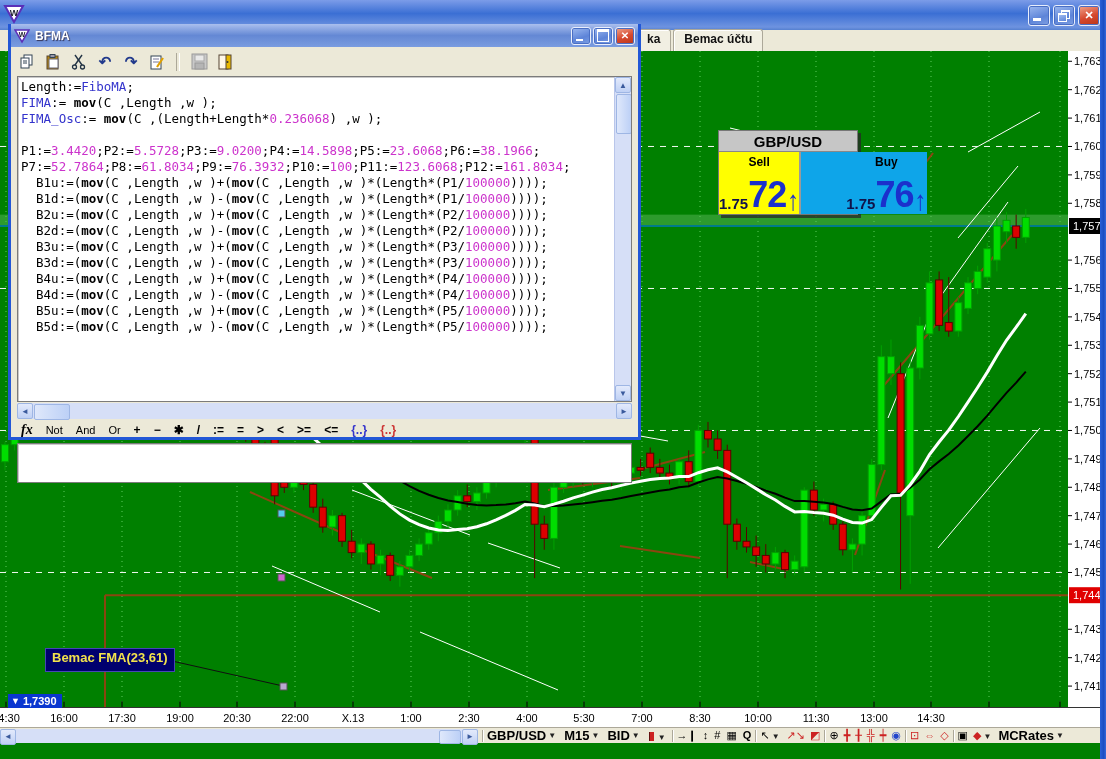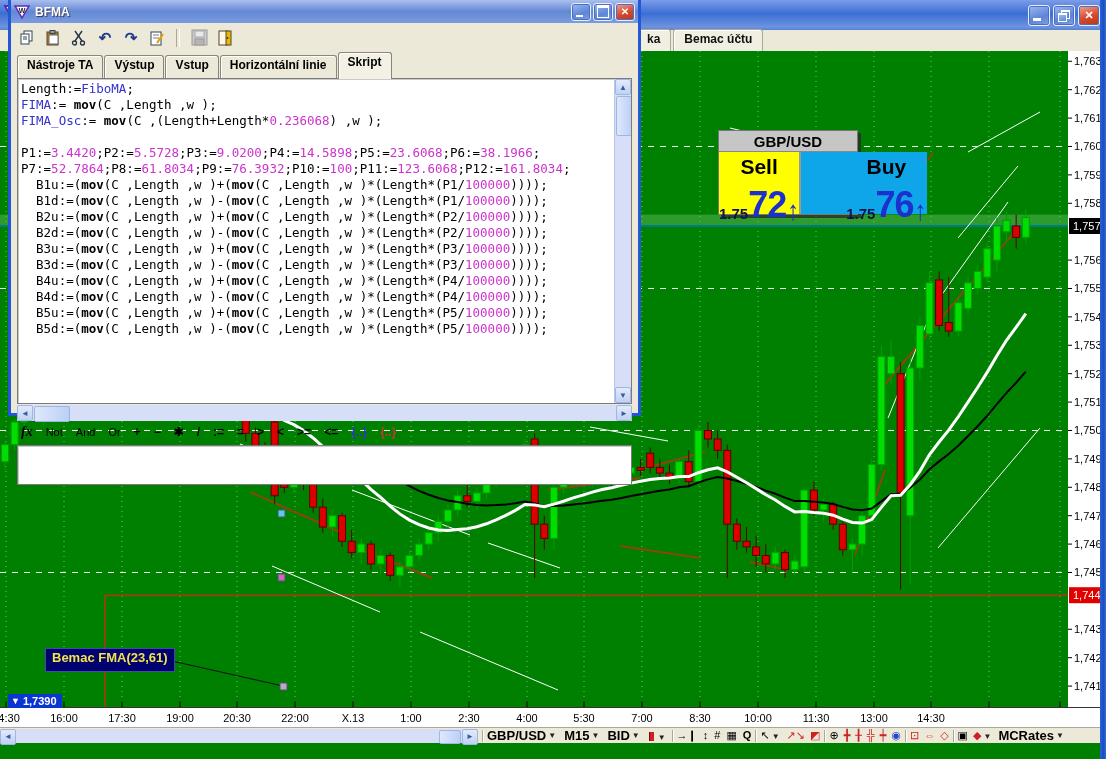--- a/index.html
+++ b/index.html
@@ -38,27 +38,27 @@
   #low-marker .tri{font-size:9px;}
   
   #quote{position:absolute;left:718px;top:130px;width:138px;z-index:6;
     border:1px solid #777;box-shadow:3px 3px 0 rgba(40,40,40,.75);background:#c6c6c6;}
   #quote-header{height:20px;background:#c6c6c6;display:flex;align-items:center;justify-content:center;
     font-size:15px;font-weight:bold;color:#000;}
   #quote-body{display:flex;border-top:1px solid #888;}
   .quote-cell{flex:1;height:62px;display:flex;flex-direction:column;align-items:center;}
   #sell-cell{background:#ffff00;border-right:2px solid #9a9a9a;}
   #buy-cell{background:#0ea5e9;padding-left:45px;}
-  .quote-side{font-size:21px;font-weight:bold;margin-top:3px;color:#000;}
+  .quote-side{font-size:12px;font-weight:bold;margin-top:3px;color:#000;}
   .quote-price{display:flex;align-items:flex-end;line-height:1;margin-top:8px;}
   .qp-small{font-size:15px;font-weight:bold;color:#10124a;padding-bottom:2px;}
   .qp-big{font-size:36px;font-weight:bold;color:#1b30cc;letter-spacing:-1px;}
   .qp-arrow{font-size:24px;font-weight:bold;color:#1b30cc;margin-left:1px;transform:scaleY(1.15);}
   
-  #dlg{position:absolute;left:8px;top:0;width:633px;height:416px;z-index:10;
+  #dlg{position:absolute;left:8px;top:24px;width:633px;height:416px;z-index:10;
     border:3px solid #2257d6;border-top:none;background:#ece9d8;box-sizing:border-box;}
   #dlg-titlebar{height:23px;background:linear-gradient(180deg,#aabfee 0%,#6488d4 50%,#7a9ce0 100%);
     display:flex;align-items:center;padding:0 3px;}
   #dlg-title{color:#fff;font-weight:bold;font-size:12px;margin-left:5px;flex:1;
     text-shadow:1px 1px 1px #335;}
   .xpbtn.sm{width:18px;height:16px;font-size:10px;}
   #dlg-toolbar{height:29px;display:flex;align-items:center;gap:6px;padding:0 6px;}
   .tbi{width:20px;height:20px;display:flex;align-items:center;justify-content:center;font-size:15px;color:#123;}
   .tb-sep{width:2px;height:18px;border-left:1px solid #aca899;border-right:1px solid #fff;margin:0 3px;}
   #dlg-tabs{height:26px;display:flex;align-items:flex-end;padding:0 6px;}
@@ -597,27 +597,20 @@
         </span>
       <span class="tbi">
         <svg width="16" height="16">
             <rect x="2" y="1" width="9" height="14" fill="#fff8e8" stroke="#543"></rect>
             <rect x="9" y="1" width="5" height="14" fill="#e8b800" stroke="#543"></rect>
             <circle cx="10.5" cy="8" r="1" fill="#333"></circle>
           </svg>
         </span>
     </div>
 
-    <div id="dlg-tabs">
-      <span class="dtab">Nástroje TA</span>
-      <span class="dtab">Výstup</span>
-      <span class="dtab">Vstup</span>
-      <span class="dtab">Horizontální linie</span>
-      <span class="dtab active">Skript</span>
-    </div>
 
     <div id="code-box">
       <div id="code"><div>Length:=<span class="id">FiboMA</span>;</div><div><span class="id">FIMA</span>:= <span class="kw">mov</span>(C ,Length ,w );</div><div><span class="id">FIMA_Osc</span>:= <span class="kw">mov</span>(C ,(Length+Length*<span class="num">0.236068</span>) ,w );</div><div>&nbsp;</div><div>P1:=<span class="num">3.4420</span>;P2:=<span class="num">5.5728</span>;P3:=<span class="num">9.0200</span>;P4:=<span class="num">14.5898</span>;P5:=<span class="num">23.6068</span>;P6:=<span class="num">38.1966</span>;</div><div>P7:=<span class="num">52.7864</span>;P8:=<span class="num">61.8034</span>;P9:=<span class="num">76.3932</span>;P10:=<span class="num">100</span>;P11:=<span class="num">123.6068</span>;P12:=<span class="num">161.8034</span>;</div><div>  B1u:=(<span class="kw">mov</span>(C ,Length ,w )+(<span class="kw">mov</span>(C ,Length ,w )*(Length*(P1/<span class="num">100000</span>))));</div><div>  B1d:=(<span class="kw">mov</span>(C ,Length ,w )-(<span class="kw">mov</span>(C ,Length ,w )*(Length*(P1/<span class="num">100000</span>))));</div><div>  B2u:=(<span class="kw">mov</span>(C ,Length ,w )+(<span class="kw">mov</span>(C ,Length ,w )*(Length*(P2/<span class="num">100000</span>))));</div><div>  B2d:=(<span class="kw">mov</span>(C ,Length ,w )-(<span class="kw">mov</span>(C ,Length ,w )*(Length*(P2/<span class="num">100000</span>))));</div><div>  B3u:=(<span class="kw">mov</span>(C ,Length ,w )+(<span class="kw">mov</span>(C ,Length ,w )*(Length*(P3/<span class="num">100000</span>))));</div><div>  B3d:=(<span class="kw">mov</span>(C ,Length ,w )-(<span class="kw">mov</span>(C ,Length ,w )*(Length*(P3/<span class="num">100000</span>))));</div><div>  B4u:=(<span class="kw">mov</span>(C ,Length ,w )+(<span class="kw">mov</span>(C ,Length ,w )*(Length*(P4/<span class="num">100000</span>))));</div><div>  B4d:=(<span class="kw">mov</span>(C ,Length ,w )-(<span class="kw">mov</span>(C ,Length ,w )*(Length*(P4/<span class="num">100000</span>))));</div><div>  B5u:=(<span class="kw">mov</span>(C ,Length ,w )+(<span class="kw">mov</span>(C ,Length ,w )*(Length*(P5/<span class="num">100000</span>))));</div><div>  B5d:=(<span class="kw">mov</span>(C ,Length ,w )-(<span class="kw">mov</span>(C ,Length ,w )*(Length*(P5/<span class="num">100000</span>))));</div></div>
       <div class="vscroll">
         <div class="sbtn">▲</div>
         <div class="sthumb vthumb"></div>
         <div class="sfill"></div>
         <div class="sbtn">▼</div>
       </div>
     </div>

